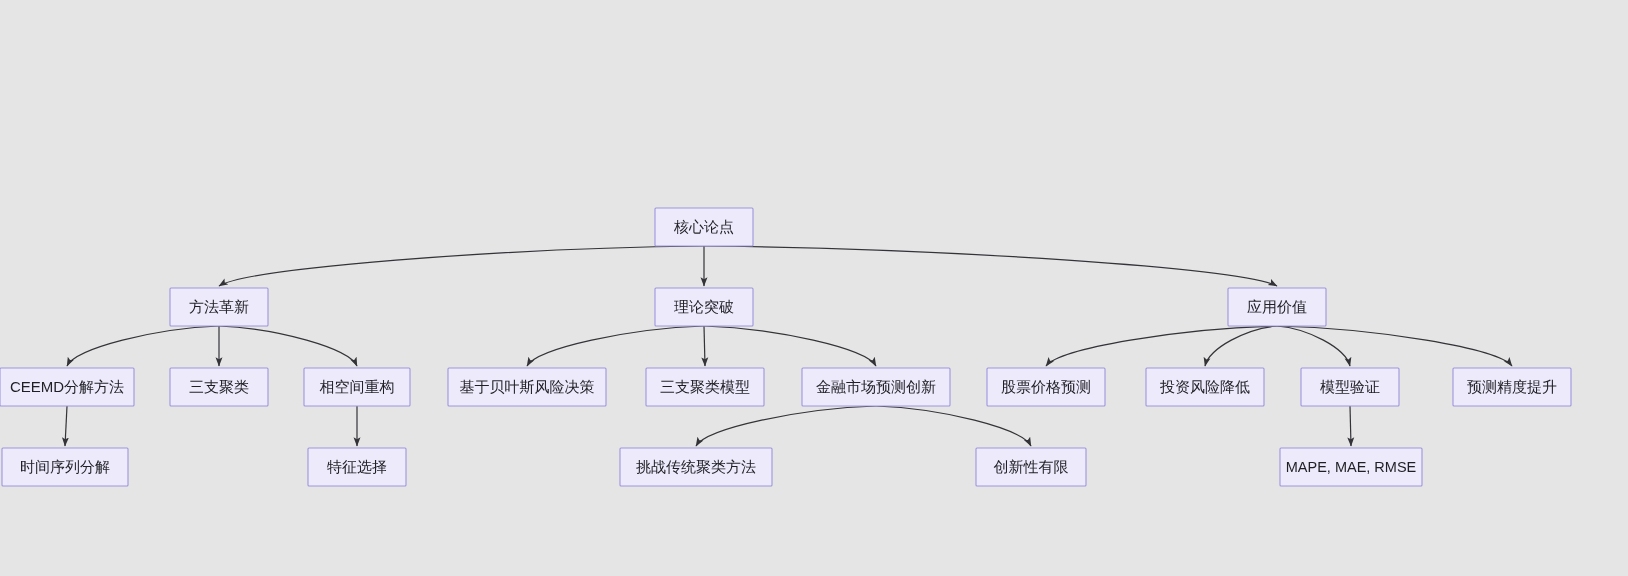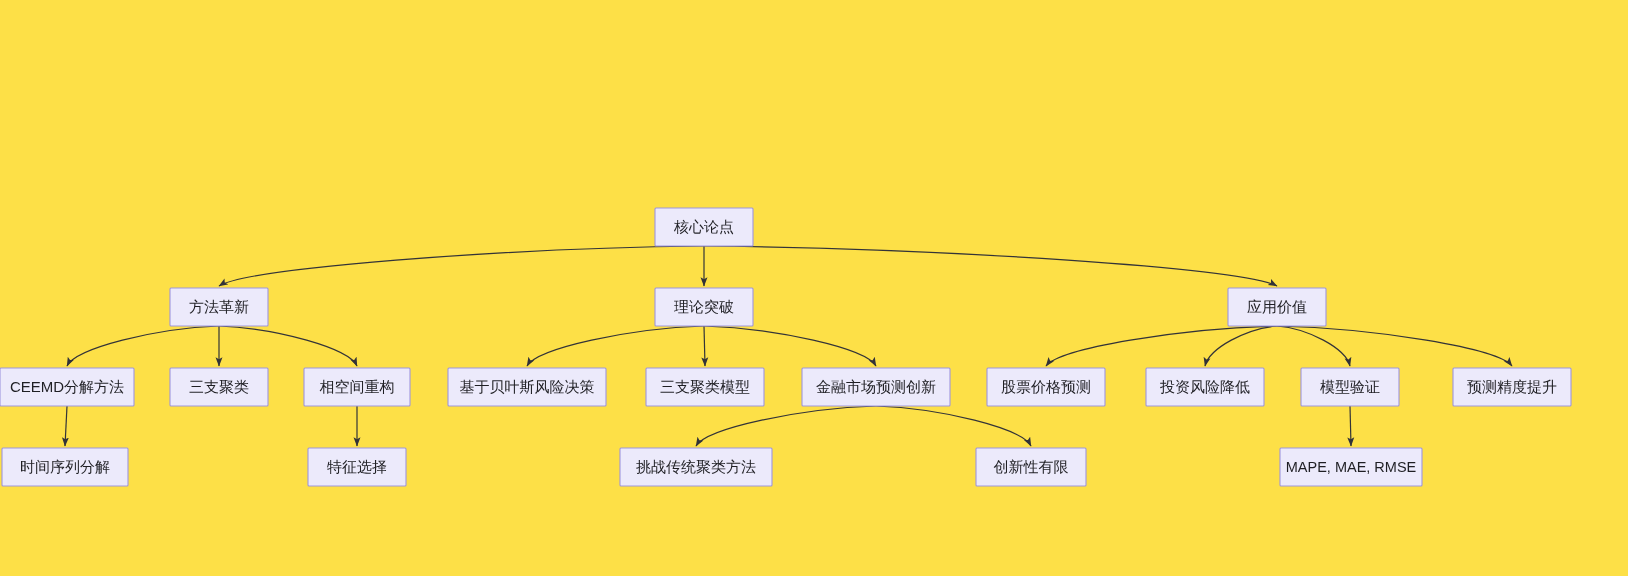--- a/index.html
+++ b/index.html
@@ -10,21 +10,21 @@
   body {
     width: 1628px;
     height: 576px;
     font-family: "Liberation Sans", "DejaVu Sans", sans-serif;
     overflow: hidden;
   }
   #diagram-root {
     position: relative;
     width: 1628px;
     height: 576px;
-    background: #fde047;
+    background: #e5e5e5;
   }
   svg.flow-canvas {
     position: absolute;
     top: 0;
     left: 0;
     width: 1628px;
     height: 576px;
   }
   .edge-path {
     fill: none;

